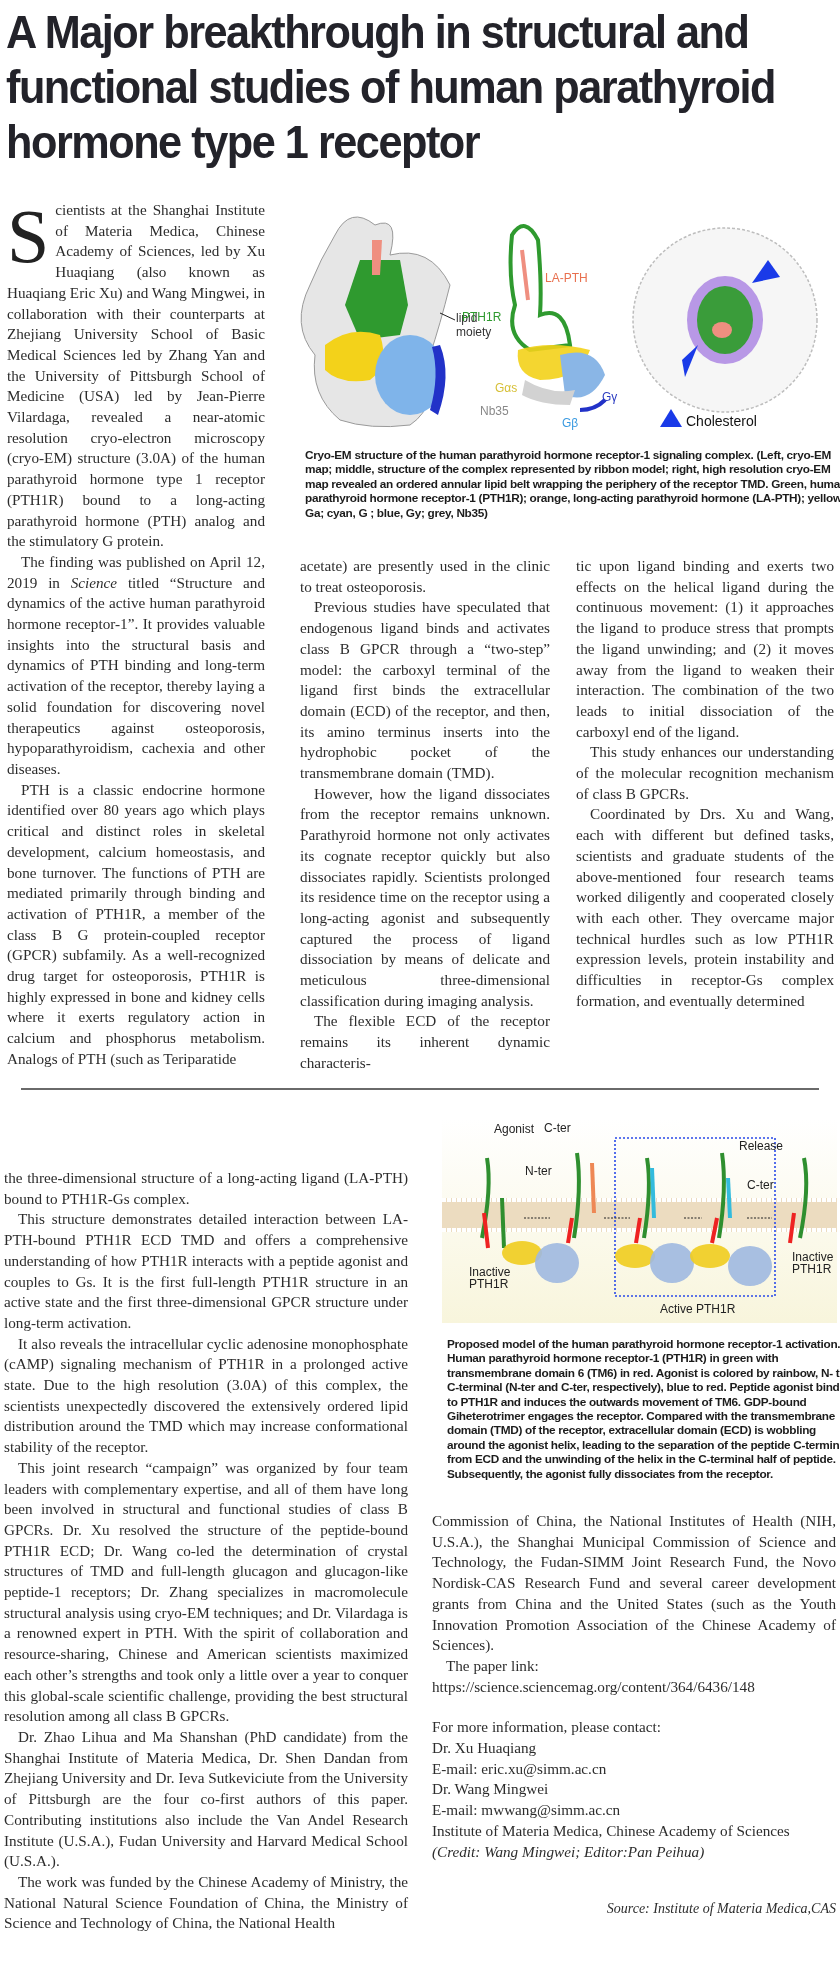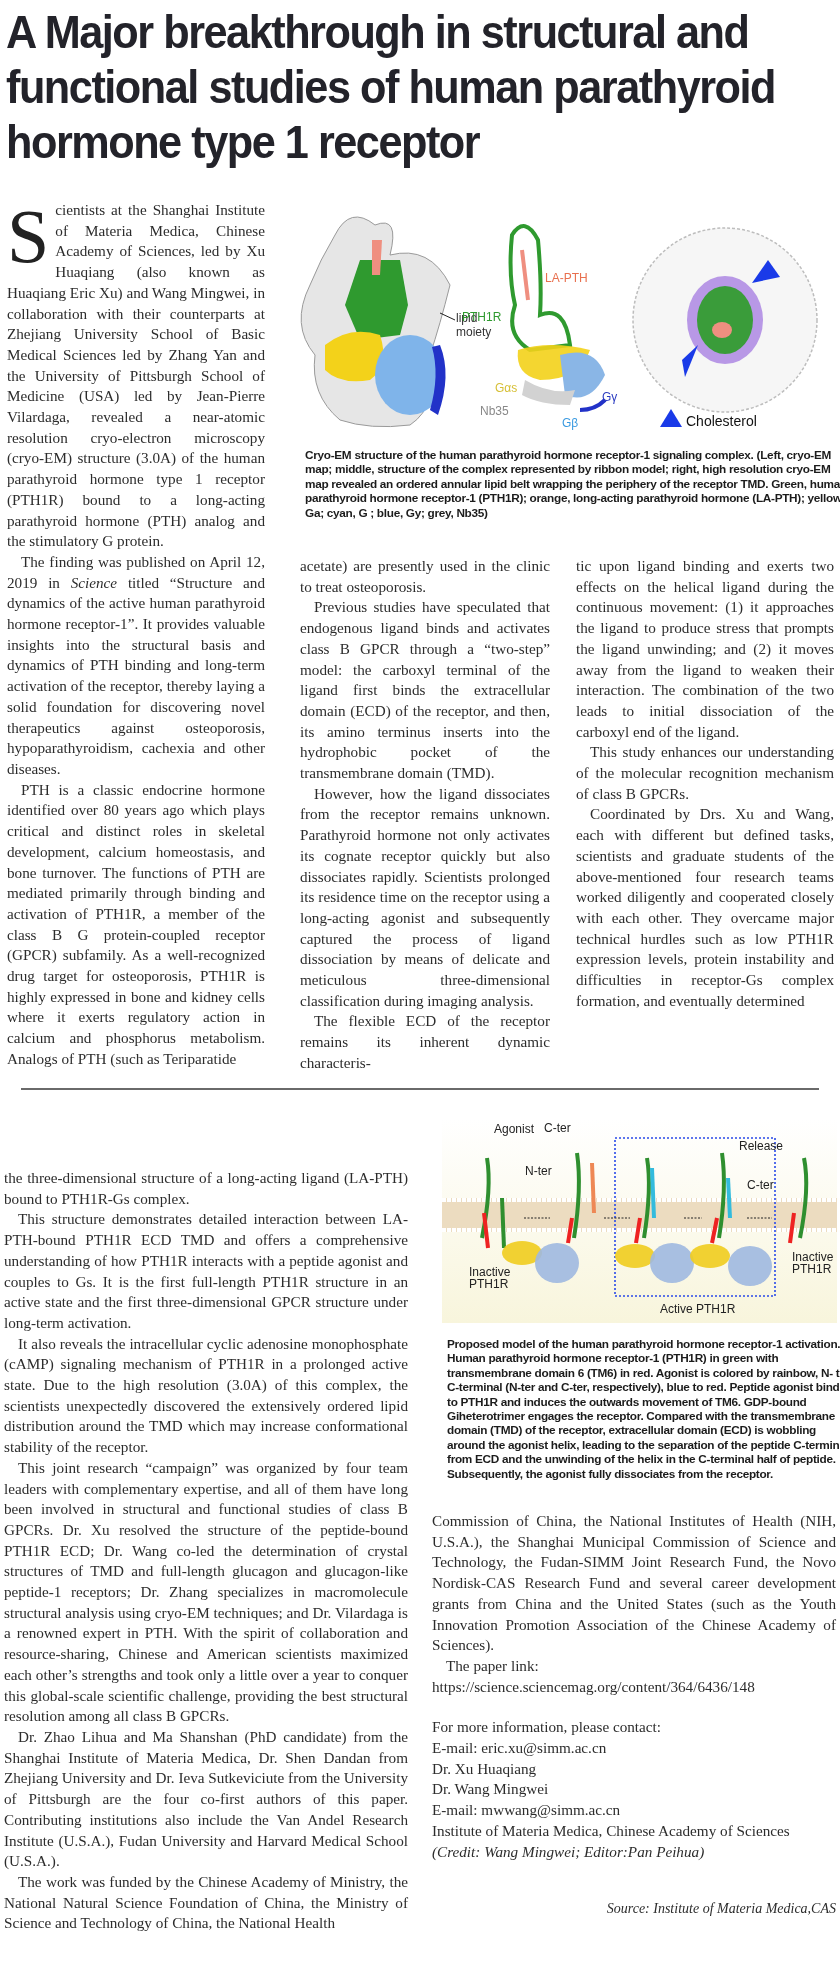--- a/index.html
+++ b/index.html
@@ -189,22 +189,22 @@
     <text x="228" y="195" class="fig-label" font-size="10" fill="#222">Active PTH1R</text>
   </svg>
 </div>
 <div class="caption cap2">Proposed model of the human parathyroid hormone receptor-1 activation. Human parathyroid hormone receptor-1 (PTH1R) in green with transmembrane domain 6 (TM6) in red. Agonist is colored by rainbow, N- to C-terminal (N-ter and C-ter, respectively), blue to red. Peptide agonist binds to PTH1R and induces the outwards movement of TM6. GDP-bound Giheterotrimer engages the receptor. Compared with the transmembrane domain (TMD) of the receptor, extracellular domain (ECD) is wobbling around the agonist helix, leading to the separation of the peptide C-terminus from ECD and the unwinding of the helix in the C-terminal half of peptide. Subsequently, the agonist fully dissociates from the receptor.</div>
 
 <div class="col5 body-text">
   <p class="noindent">Commission of China, the National Institutes of Health (NIH, U.S.A.), the Shanghai Municipal Commission of Science and Technology, the Fudan-SIMM Joint Research Fund, the Novo Nordisk-CAS Research Fund and several career development grants from China and the United States (such as the Youth Innovation Promotion Association of the Chinese Academy of Sciences).</p>
   <p style="text-align:left;">The paper link: https://science.sciencemag.org/content/364/6436/148</p>
   <div class="contact">
     <p class="contact-head">For more information, please contact:</p>
+    <p>Dr. Xu Huaqiang</p>
     <p>E-mail: eric.xu@simm.ac.cn</p>
-    <p>Dr. Xu Huaqiang</p>
     <p>Dr. Wang Mingwei</p>
     <p>E-mail: mwwang@simm.ac.cn</p>
     <p>Institute of Materia Medica, Chinese Academy of Sciences</p>
     <p class="credit">(Credit: Wang Mingwei; Editor:Pan Peihua)</p>
   </div>
 </div>
 
 <div class="source">Source: Institute of Materia Medica,CAS</div>
 
 </body></html>

